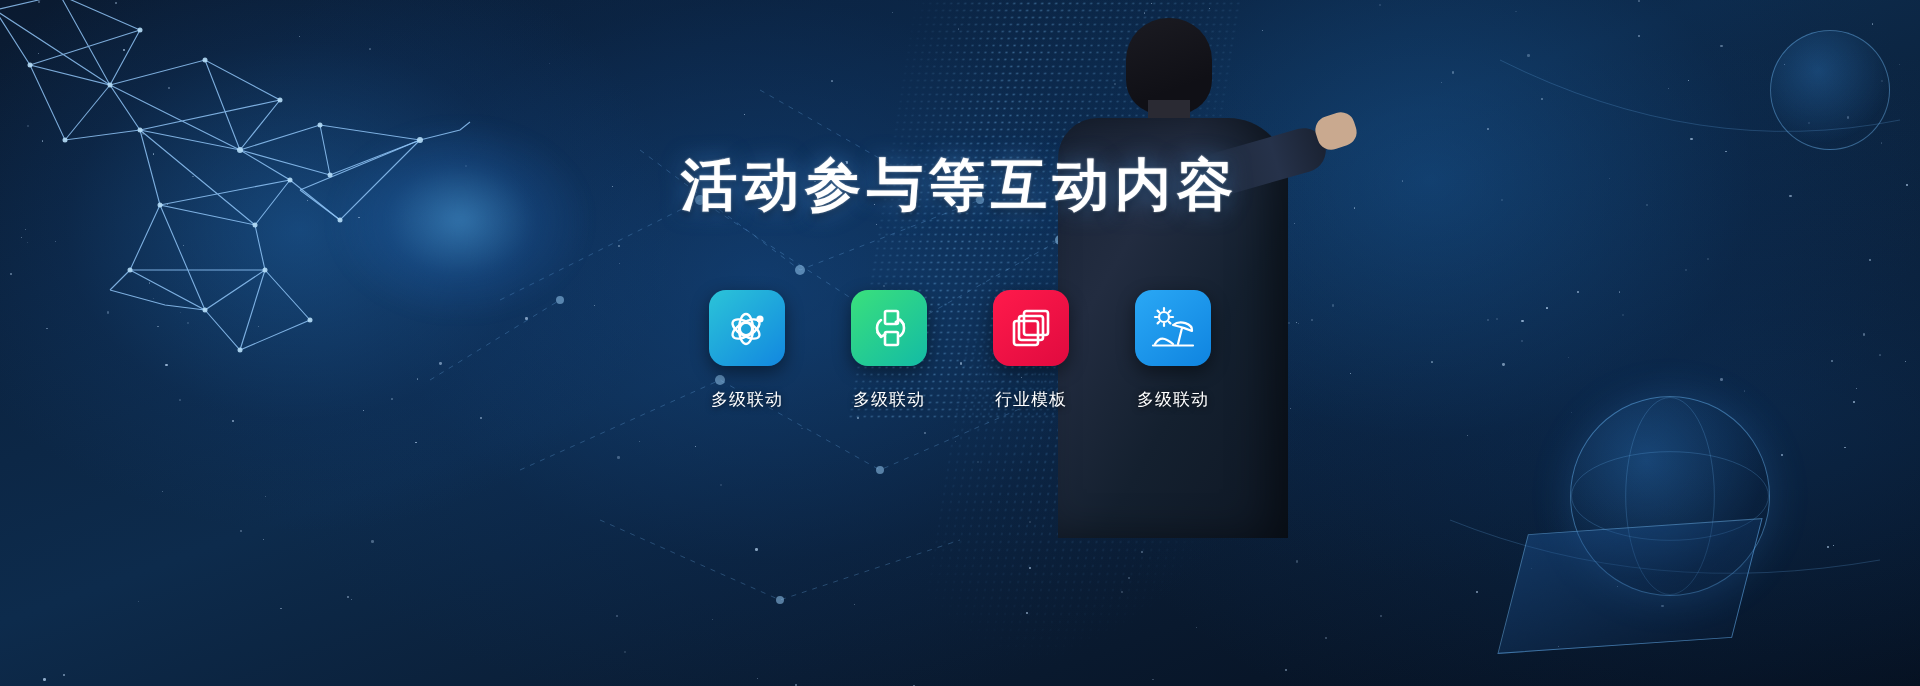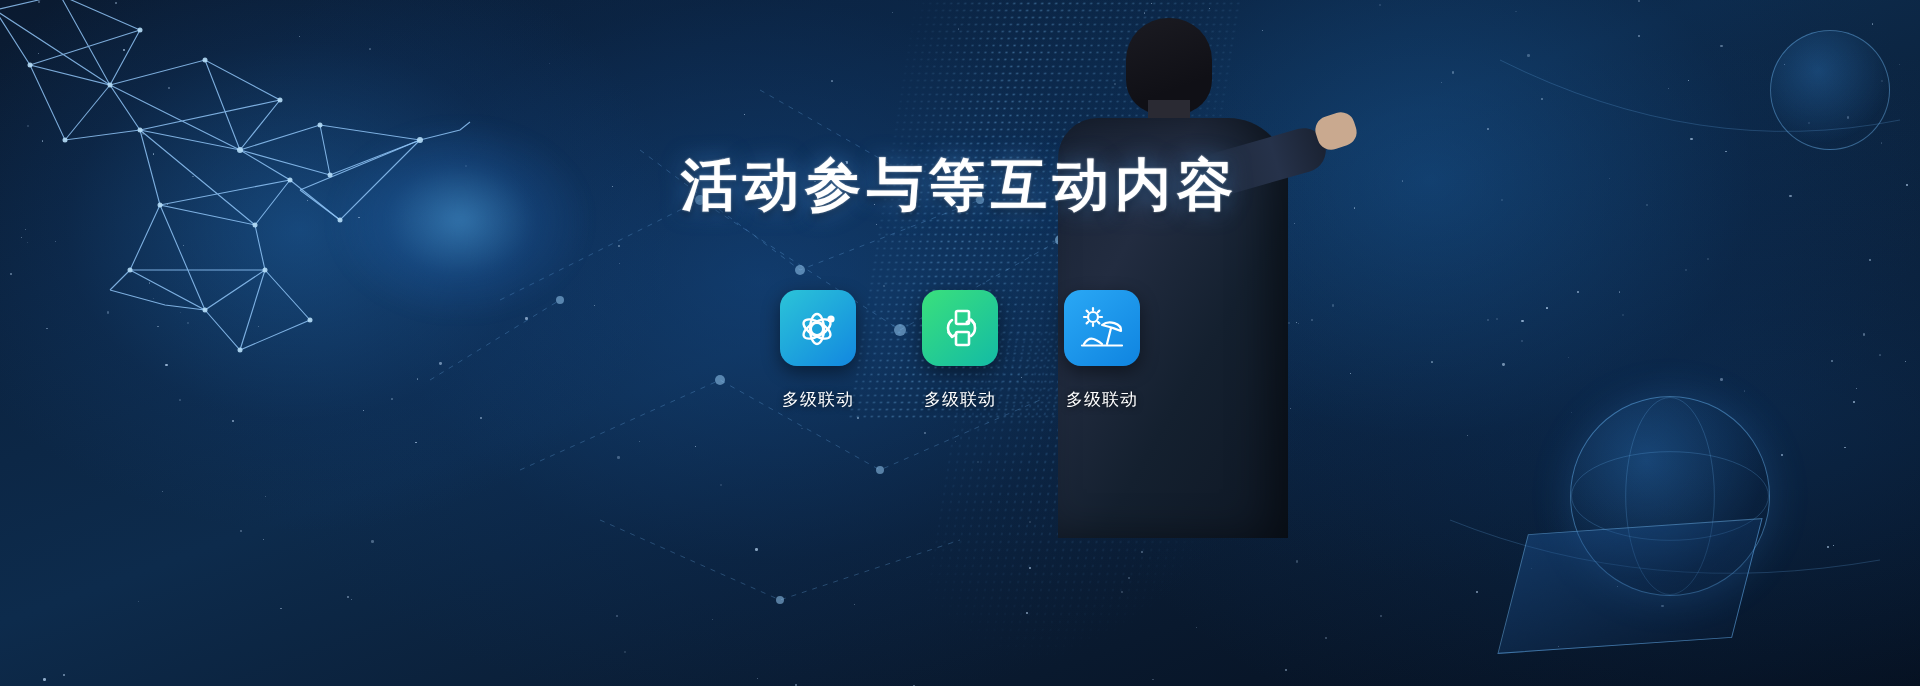--- a/index.html
+++ b/index.html
@@ -449,20 +449,30 @@
       <rect x="18" y="26" width="13" height="13" rx="1.5"></rect>
       <path d="M14 14 a10 10 0 0 0 0 16" stroke-linecap="round"></path>
       <path d="M10.5 26.5 L14 31 L18.2 28.2" stroke-linecap="round" stroke-linejoin="round"></path>
       <path d="M33 30 a10 10 0 0 0 0 -16" stroke-linecap="round"></path>
       <path d="M36.5 18 L33 13.5 L28.8 16.2" stroke-linecap="round" stroke-linejoin="round"></path>
     </svg>
           </div>
           <div class="feature-label">多级联动</div>
         </div>
         <div class="feature">
+          <div class="feature-icon" style="background: linear-gradient(140deg, rgb(255, 26, 75) 0%, rgb(224, 10, 63) 100%);">
+            <svg width="44" height="44" viewBox="0 0 44 44" fill="none" stroke="#fff" stroke-width="2.6">
+      <rect x="15" y="5" width="24" height="24" rx="2.5"></rect>
+      <rect x="10" y="10" width="24" height="24" rx="2.5"></rect>
+      <rect x="5" y="15" width="24" height="24" rx="2.5"></rect>
+    </svg>
+          </div>
+          <div class="feature-label">行业模板</div>
+        </div>
+        <div class="feature">
           <div class="feature-icon" style="background: linear-gradient(140deg, rgb(42, 168, 245) 0%, rgb(15, 132, 224) 100%);">
             <svg width="44" height="44" viewBox="0 0 44 44" fill="none" stroke="#fff" stroke-width="2.2">
       <circle cx="13" cy="11" r="5"></circle>
       <g stroke-linecap="round">
         <path d="M13 2 V4.2"></path>
                 <path d="M13 17.8 V20"></path>
         <path d="M4 11 H6.2"></path>
                 <path d="M19.8 11 H22"></path>
         <path d="M6.6 4.6 L8.2 6.2"></path>
                 <path d="M17.8 15.8 L19.4 17.4"></path>

